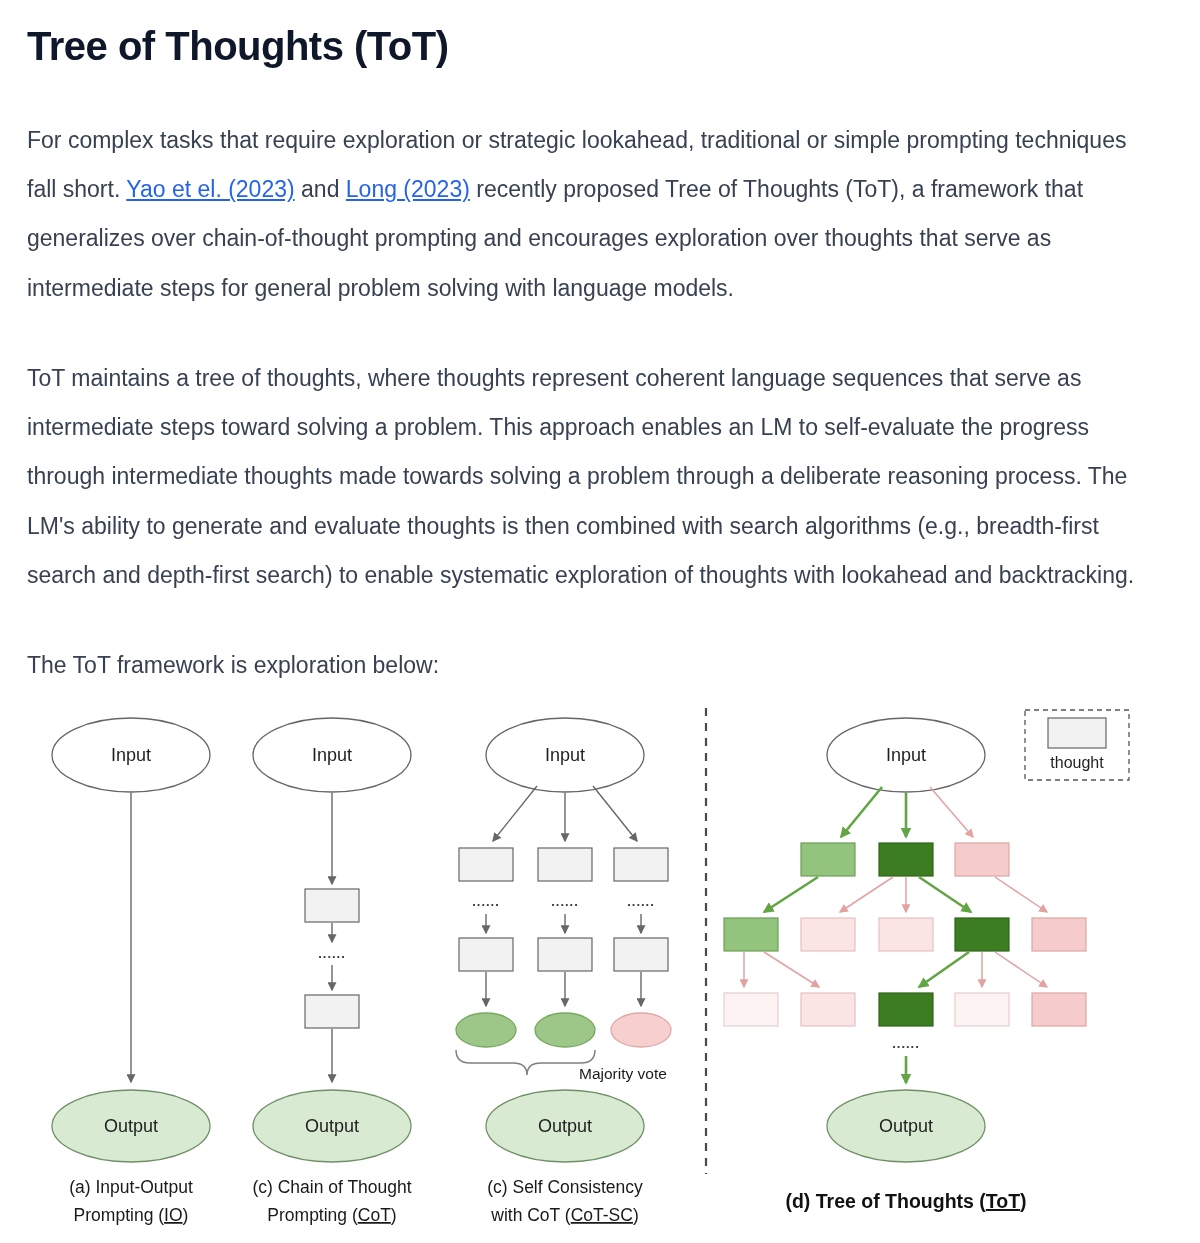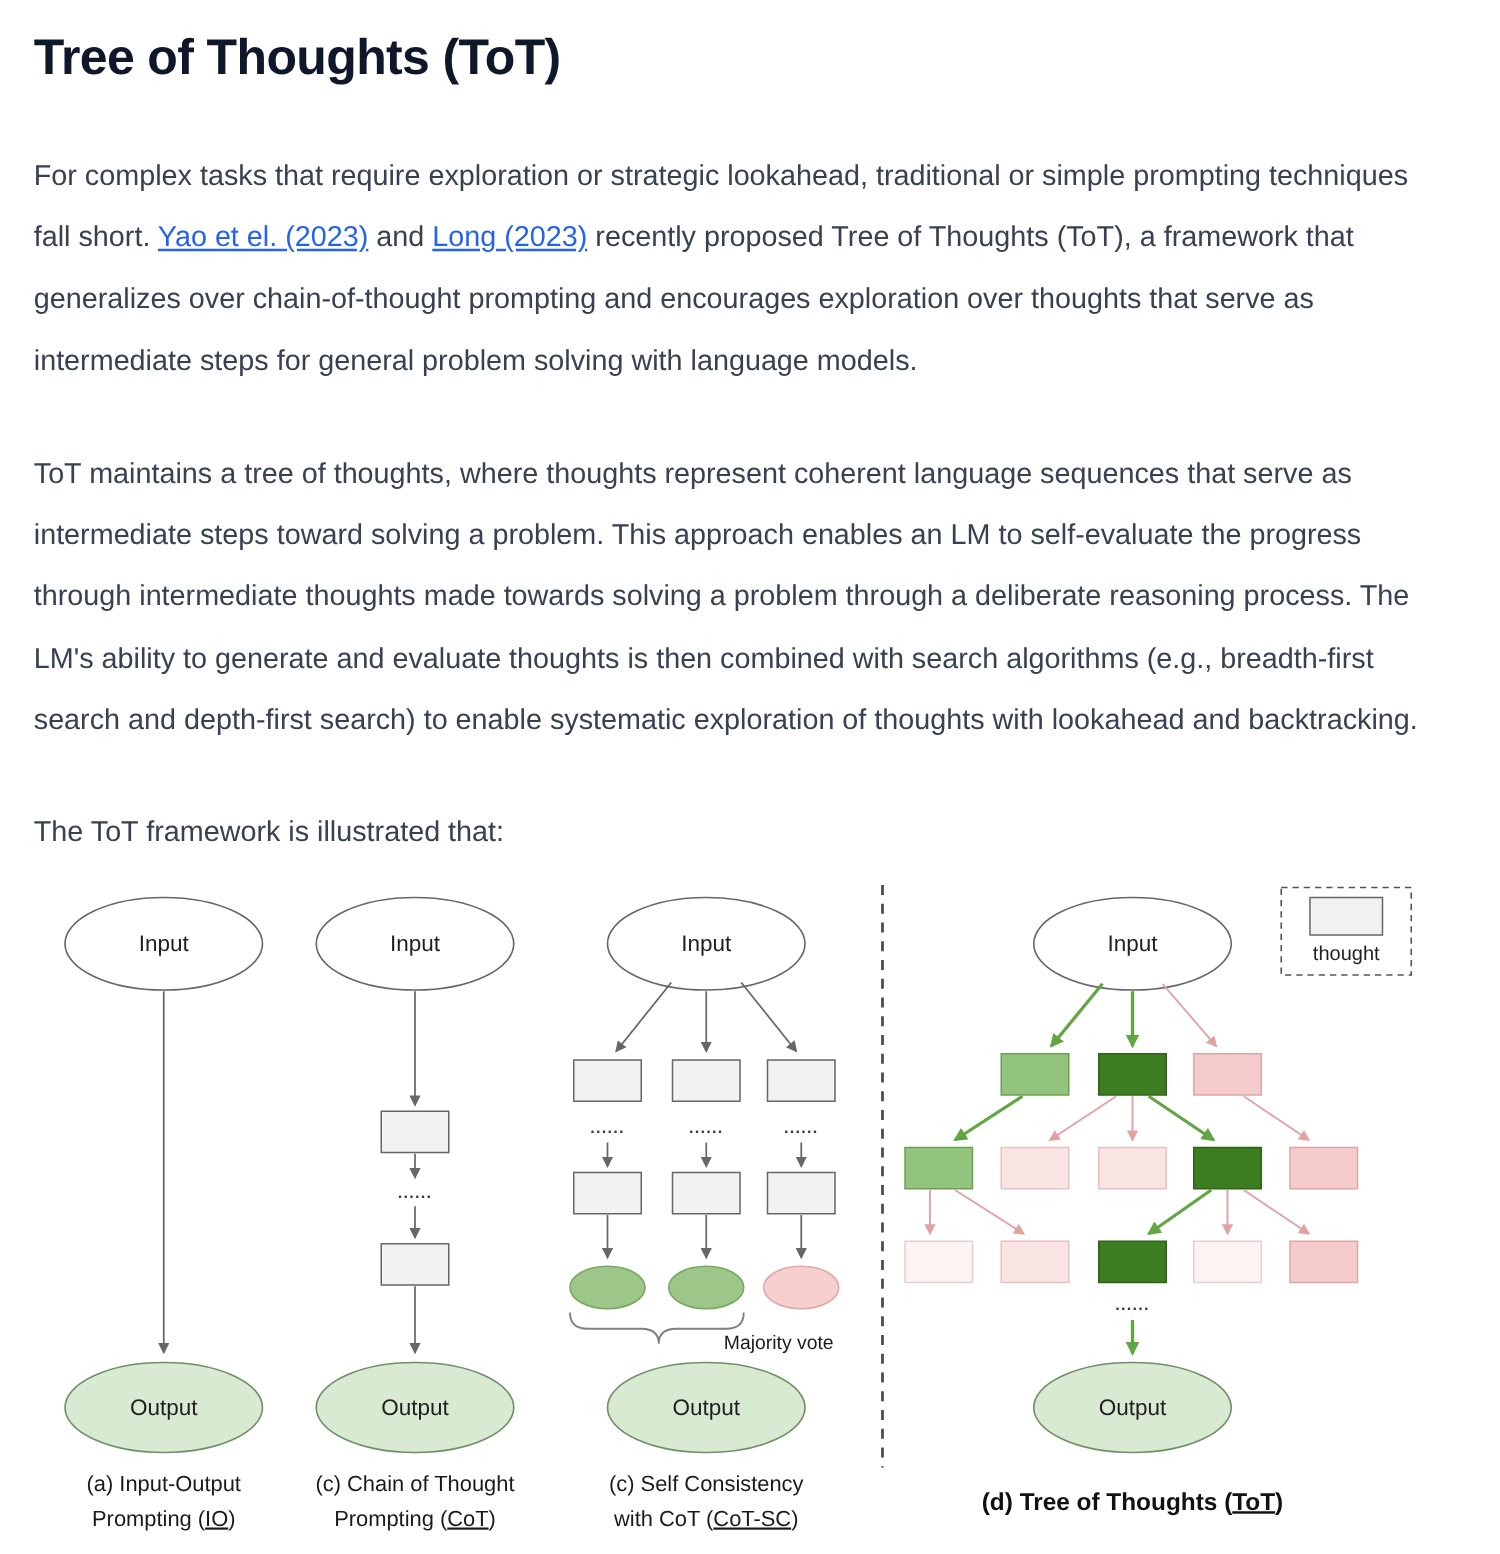--- a/index.html
+++ b/index.html
@@ -45,21 +45,21 @@
 <body>
 
 <main class="page">
 
   <h1 class="title">Tree of Thoughts (ToT)</h1>
 
   <p class="body"><span>For complex tasks that require exploration or strategic lookahead, traditional or simple prompting techniques fall short. </span><a href="#" class="link">Yao et el. (2023)</a><span> and </span><a href="#" class="link">Long (2023)</a><span> recently proposed Tree of Thoughts (ToT), a framework that generalizes over chain-of-thought prompting and encourages exploration over thoughts that serve as intermediate steps for general problem solving with language models.</span></p>
 
   <p class="body">ToT maintains a tree of thoughts, where thoughts represent coherent language sequences that serve as intermediate steps toward solving a problem. This approach enables an LM to self-evaluate the progress through intermediate thoughts made towards solving a problem through a deliberate reasoning process. The LM's ability to generate and evaluate thoughts is then combined with search algorithms (e.g., breadth-first search and depth-first search) to enable systematic exploration of thoughts with lookahead and backtracking.</p>
 
-  <p class="body lead-in">The ToT framework is illustrated that:</p>
+  <p class="body lead-in">The ToT framework is exploration below:</p>
 
   <figure class="fig">
     <svg class="fig-svg" width="1140" height="545" viewBox="0 0 1140 545" role="img">
       <defs>
         <marker id="ah-gray" viewBox="0 0 10 10" refX="8.5" refY="5" markerWidth="9" markerHeight="9" orient="auto" markerUnits="userSpaceOnUse">
           <path d="M0,0 L10,5 L0,10 z" fill="#676767"></path>
         </marker>
         <marker id="ah-green" viewBox="0 0 10 10" refX="8.5" refY="5" markerWidth="11" markerHeight="11" orient="auto" markerUnits="userSpaceOnUse">
           <path d="M0,0 L10,5 L0,10 z" fill="#62a544"></path>
         </marker>

